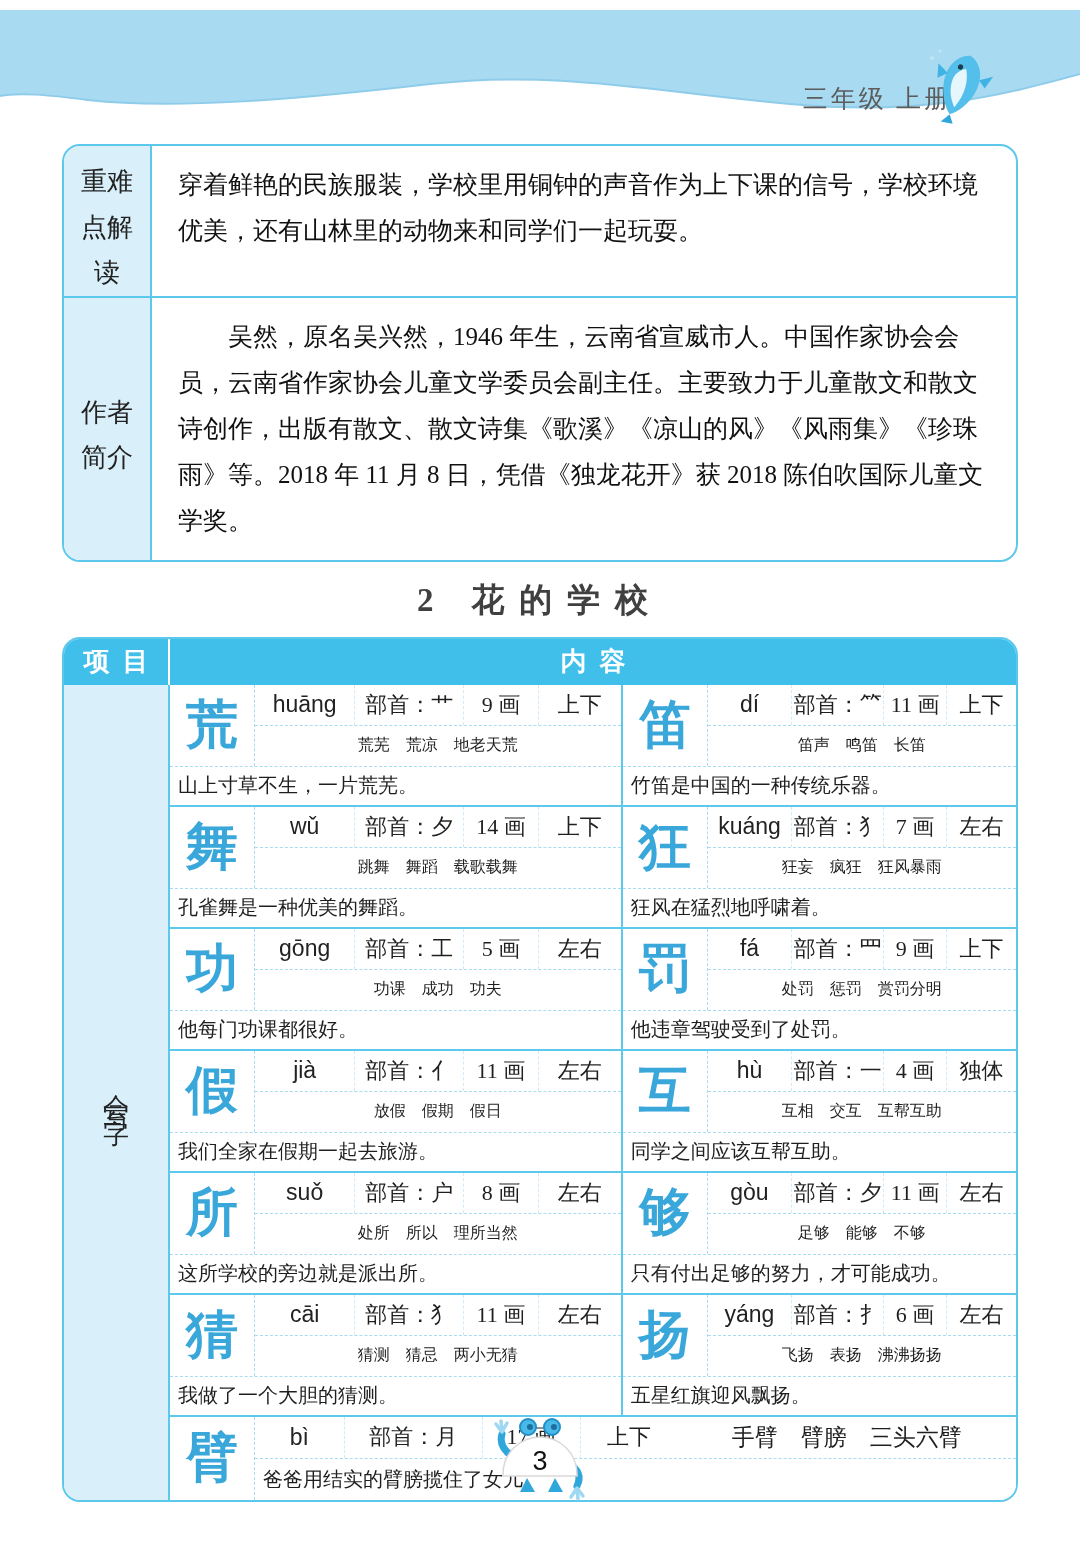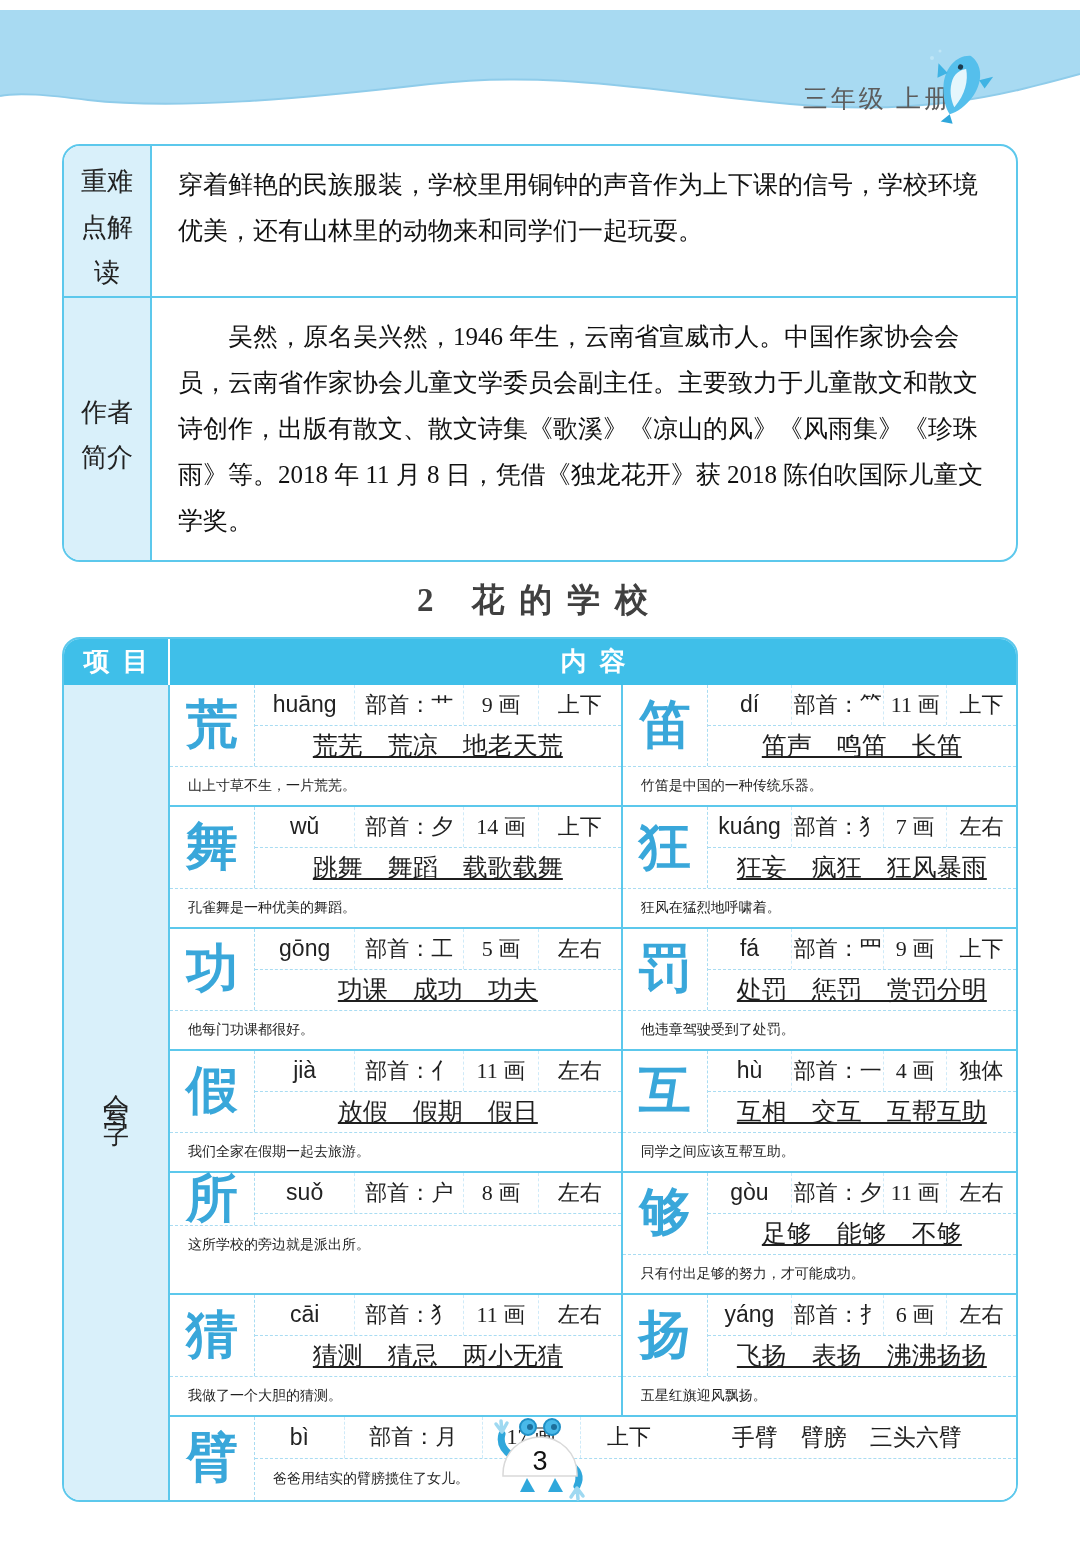--- a/index.html
+++ b/index.html
@@ -56,22 +56,22 @@
     border-right:1px dashed #a9dcf2; }
   .big-char { font-size:52px; line-height:1; color:#39a7da; font-weight:bold; }
   .entry-lines { flex:1; min-width:0; }
   .info-line { display:flex; height:40px; font-size:22px; border-bottom:1px dashed #a9dcf2; }
   .info-line > span { display:flex; align-items:center; justify-content:center; min-width:0; }
   .info-line > span + span { border-left:1px dashed #cfeaf8; }
   .pinyin { flex:1.15; font-family:"Liberation Sans", sans-serif; font-size:23px; color:#222; }
   .radical-group { flex:1.25; }
   .strokes { flex:0.85; }
   .structure { flex:0.95; }
-  .words-line { height:40px; display:flex; align-items:center; justify-content:center; font-size:25px;text-decoration:underline; }
-  .sentence-line { height:38px; display:flex; align-items:center; padding-left:18px; font-size:14px; }
+  .words-line { height:40px; display:flex; align-items:center; justify-content:center; font-size:16px; }
+  .sentence-line { height:38px; display:flex; align-items:center; padding-left:8px; font-size:20px; }
 
   
   .entry.wide .entry-top { border-bottom:none; }
   .wide-lines { flex:1; min-width:0; }
   .wide-info { display:flex; height:41px; font-size:22px; border-bottom:1px dashed #a9dcf2; }
   .wide-info > span { display:flex; align-items:center; justify-content:center; min-width:0; }
   .wide-info > span + span { border-left:1px dashed #cfeaf8; }
   .wide-info .pinyin { flex:0.55; }
   .wide-info .radical-group { flex:0.85; }
   .wide-info .strokes { flex:0.6; }
@@ -303,20 +303,21 @@
       <div class="entry-lines">
         <div class="info-line">
           <span class="pinyin">suǒ</span>
           <span class="radical-group">
                   <span>部首：</span>
                   <span>户</span>
                 </span>
           <span class="strokes">8 画</span>
           <span class="structure">左右</span>
         </div>
+        <div class="words-line">处所　所以　理所当然</div>
       </div>
     </div>
     <div class="sentence-line">这所学校的旁边就是派出所。</div>
   </div>
         <div class="entry">
     <div class="entry-top">
       <div class="char-box">
         <span class="big-char">够</span>
       </div>
       <div class="entry-lines">

